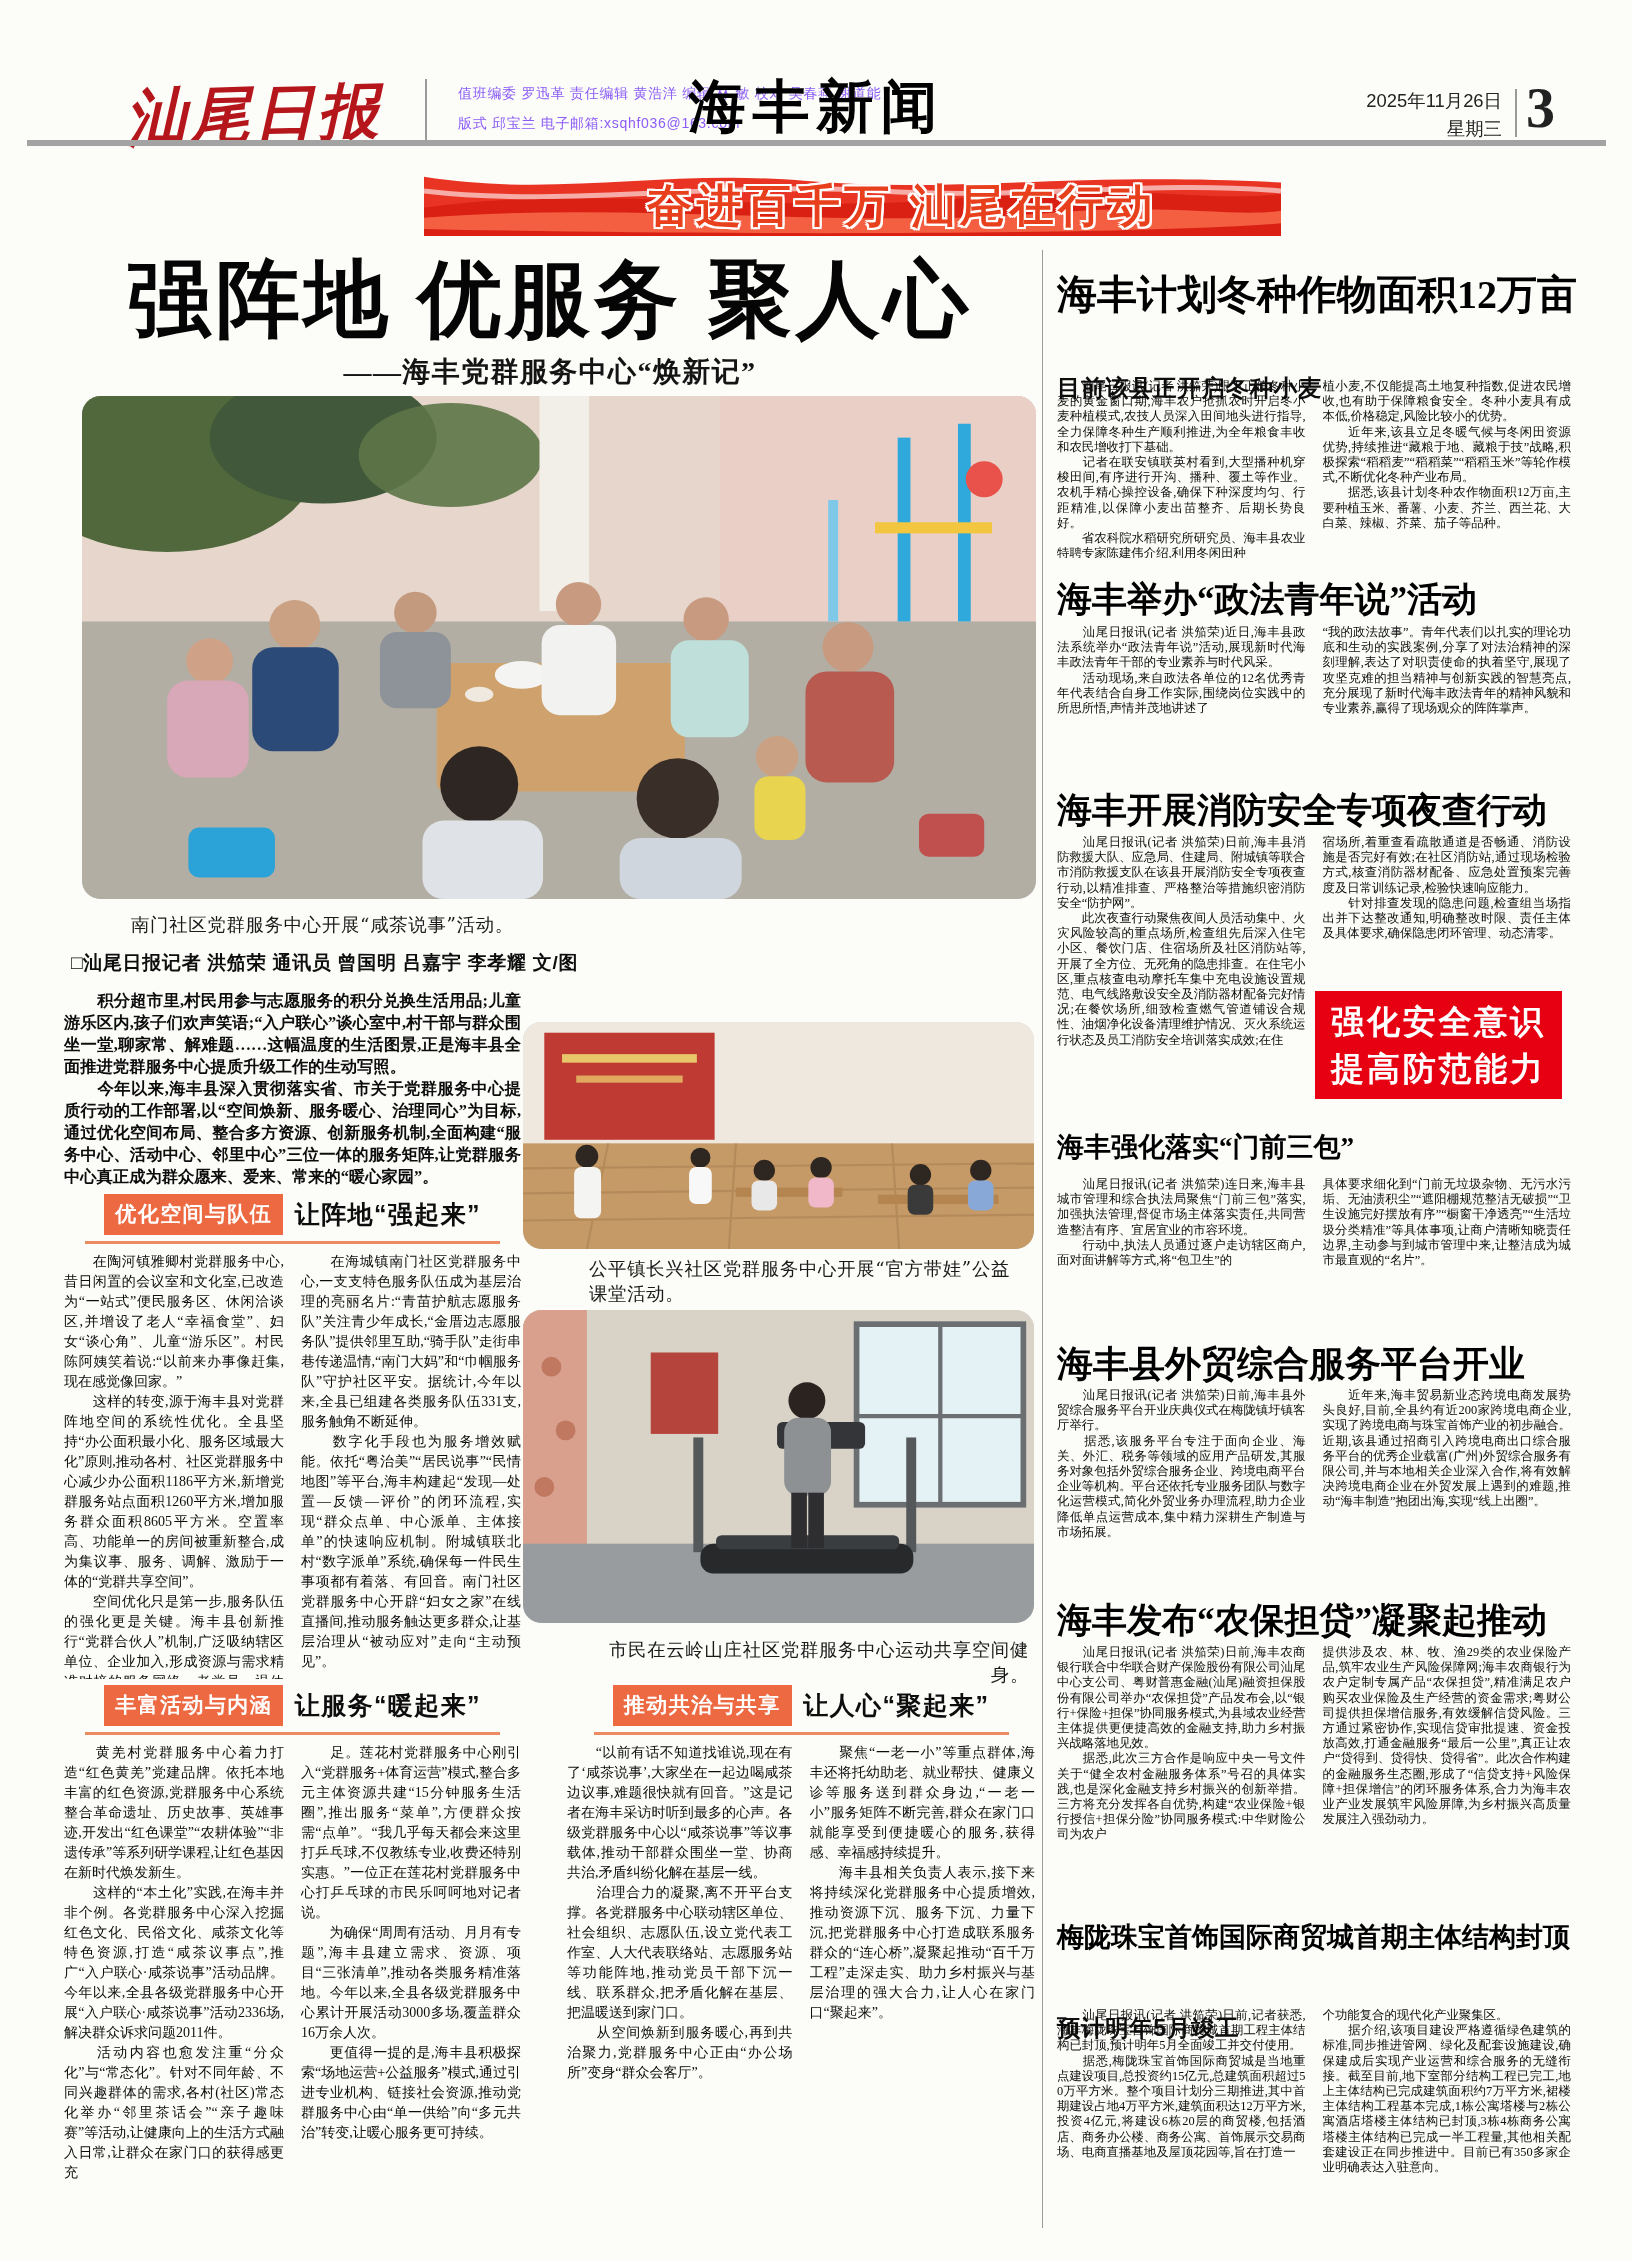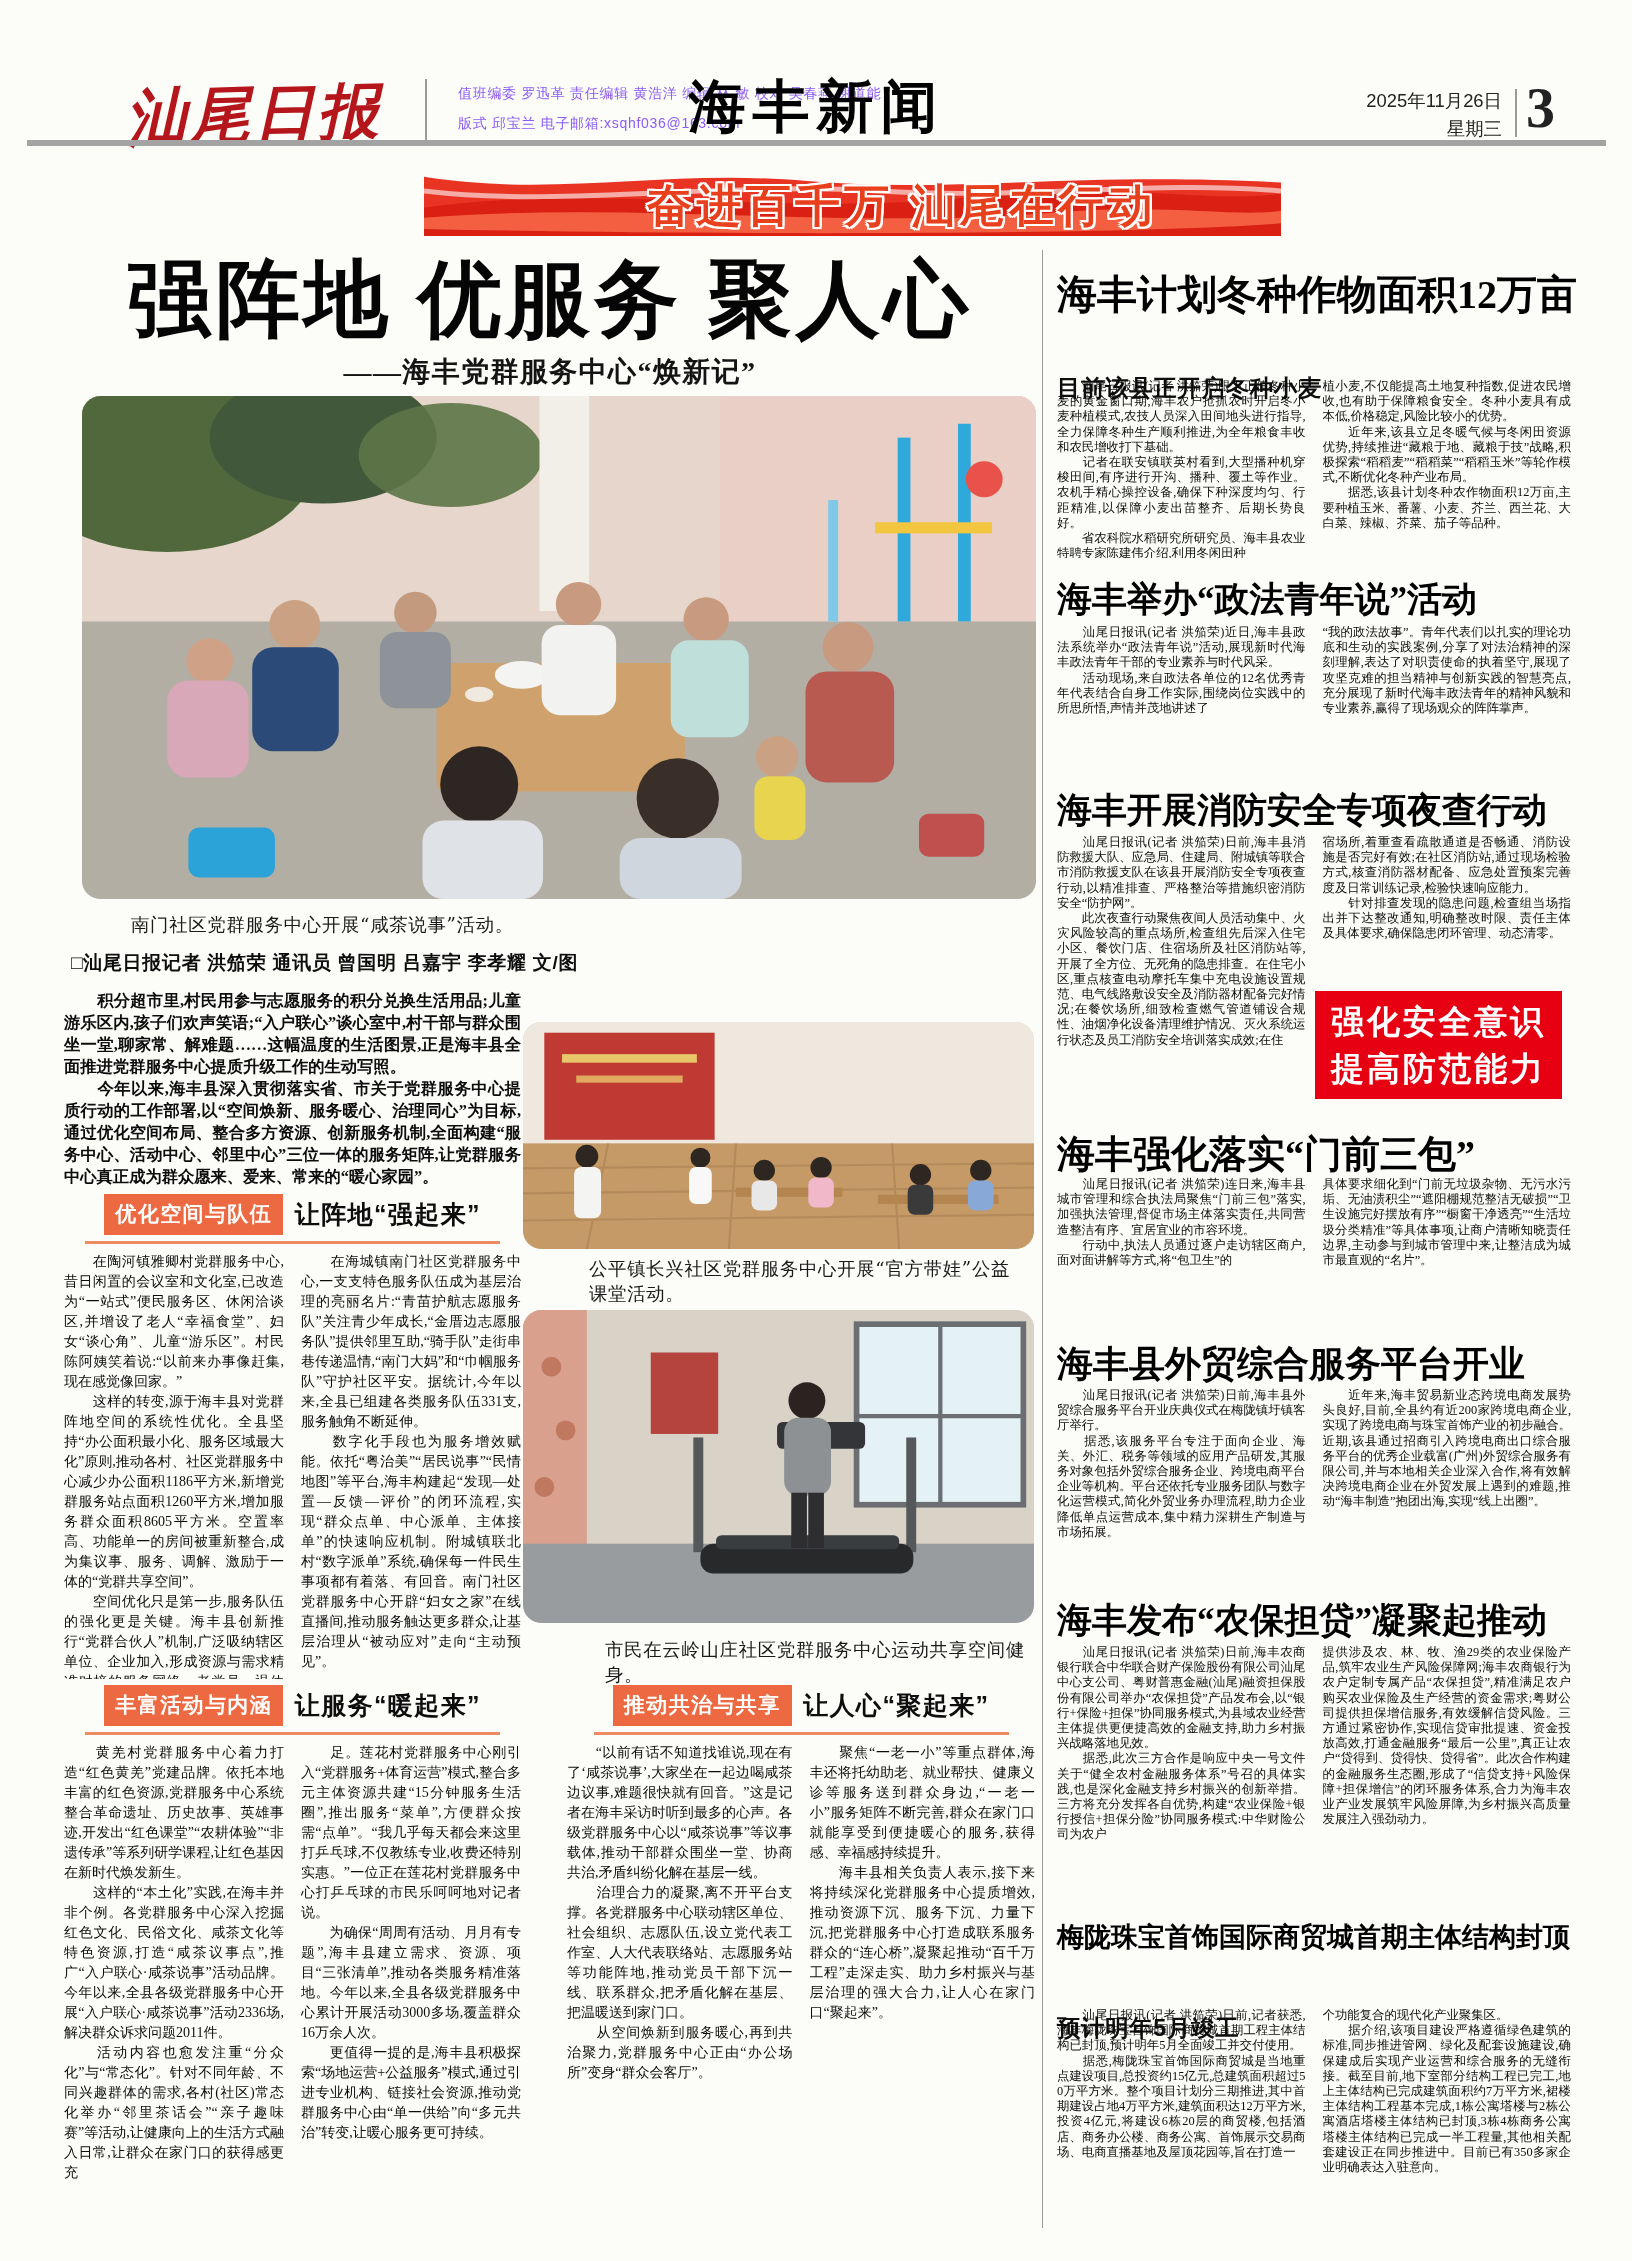--- a/index.html
+++ b/index.html
@@ -181,21 +181,21 @@
       <rect x="540" y="180" width="14" height="162" fill="#55585a"></rect>
       <rect x="358" y="158" width="124" height="38" rx="8" fill="#333538"></rect>
       <rect x="250" y="330" width="300" height="42" rx="18" fill="#27292b"></rect>
       <rect x="272" y="318" width="258" height="20" rx="8" fill="#3a3d40"></rect>
       <circle cx="400" cy="128" r="26" fill="#2a2320"></circle>
       <rect x="368" y="152" width="66" height="110" rx="20" fill="#8e9194"></rect>
       <rect x="378" y="258" width="22" height="78" fill="#2e2e30"></rect>
       <rect x="402" y="258" width="22" height="78" fill="#2e2e30"></rect>
     </svg>
   </div>
-  <div class="abs caption" style="left:605px;top:1637px;width:440px;">市民在云岭山庄社区党群服务中心运动共享空间健身。</div>
+  <div class="abs caption" style="left:589px;top:1637px;width:440px;text-align:right;">市民在云岭山庄社区党群服务中心运动共享空间健身。</div>
 
   <div class="abs" style="left:64px;top:1685px;width:457px;">
     <div class="sec-head">
       <span class="sec-tag">丰富活动与内涵</span>
       <span class="sec-title">让服务“暖起来”</span>
     </div>
     <div class="sec-underline" style="left:21px;top:47px;width:415px;"></div>
   </div>
   <div class="abs cols" style="left:64px;top:1743px;width:457px;height:491px;">
     <div class="col mainbody">　　黄羌村党群服务中心着力打造“红色黄羌”党建品牌。依托本地丰富的红色资源,党群服务中心系统整合革命遗址、历史故事、英雄事迹,开发出“红色课堂”“农耕体验”“非遗传承”等系列研学课程,让红色基因在新时代焕发新生。
@@ -244,21 +244,21 @@
   <div class="abs art-title" style="left:1057px;top:787px;font-size:35px;">海丰开展消防安全专项夜查行动</div>
   <div class="abs cols" style="left:1057px;top:835px;width:514px;height:284px;">
     <div class="col jbody">　　汕尾日报讯(记者 洪笳荣)日前,海丰县消防救援大队、应急局、住建局、附城镇等联合市消防救援支队在该县开展消防安全专项夜查行动,以精准排查、严格整治等措施织密消防安全“防护网”。
 　　此次夜查行动聚焦夜间人员活动集中、火灾风险较高的重点场所,检查组先后深入住宅小区、餐饮门店、住宿场所及社区消防站等,开展了全方位、无死角的隐患排查。在住宅小区,重点核查电动摩托车集中充电设施设置规范、电气线路敷设安全及消防器材配备完好情况;在餐饮场所,细致检查燃气管道铺设合规性、油烟净化设备清理维护情况、灭火系统运行状态及员工消防安全培训落实成效;在住</div>
     <div class="col jbody" style="max-height:150px;">宿场所,着重查看疏散通道是否畅通、消防设施是否完好有效;在社区消防站,通过现场检验方式,核查消防器材配备、应急处置预案完善度及日常训练记录,检验快速响应能力。
 　　针对排查发现的隐患问题,检查组当场指出并下达整改通知,明确整改时限、责任主体及具体要求,确保隐患闭环管理、动态清零。</div>
   </div>
   <div class="abs slogan" style="left:1315px;top:991px;width:247px;height:108px;">强化安全意识
 提高防范能力</div>
 
-  <div class="abs art-title" style="left:1057px;top:1129px;font-size:38px;">海丰强化落实“门前三包”</div>
+  <div class="abs art-title" style="left:1057px;top:1129px;font-size:27px;">海丰强化落实“门前三包”</div>
   <div class="abs cols" style="left:1057px;top:1177px;width:514px;height:135px;">
     <div class="col jbody">　　汕尾日报讯(记者 洪笳荣)连日来,海丰县城市管理和综合执法局聚焦“门前三包”落实,加强执法管理,督促市场主体落实责任,共同营造整洁有序、宜居宜业的市容环境。
 　　行动中,执法人员通过逐户走访辖区商户,面对面讲解等方式,将“包卫生”的</div>
     <div class="col jbody">具体要求细化到“门前无垃圾杂物、无污水污垢、无油渍积尘”“遮阳棚规范整洁无破损”“卫生设施完好摆放有序”“橱窗干净透亮”“生活垃圾分类精准”等具体事项,让商户清晰知晓责任边界,主动参与到城市管理中来,让整洁成为城市最直观的“名片”。</div>
   </div>
 
   <div class="abs art-title" style="left:1057px;top:1340px;font-size:36px;">海丰县外贸综合服务平台开业</div>
   <div class="abs cols" style="left:1057px;top:1388px;width:514px;height:207px;">
     <div class="col jbody">　　汕尾日报讯(记者 洪笳荣)日前,海丰县外贸综合服务平台开业庆典仪式在梅陇镇圩镇客厅举行。
 　　据悉,该服务平台专注于面向企业、海关、外汇、税务等领域的应用产品研发,其服务对象包括外贸综合服务企业、跨境电商平台企业等机构。平台还依托专业服务团队与数字化运营模式,简化外贸业务办理流程,助力企业降低单点运营成本,集中精力深耕生产制造与市场拓展。</div>

